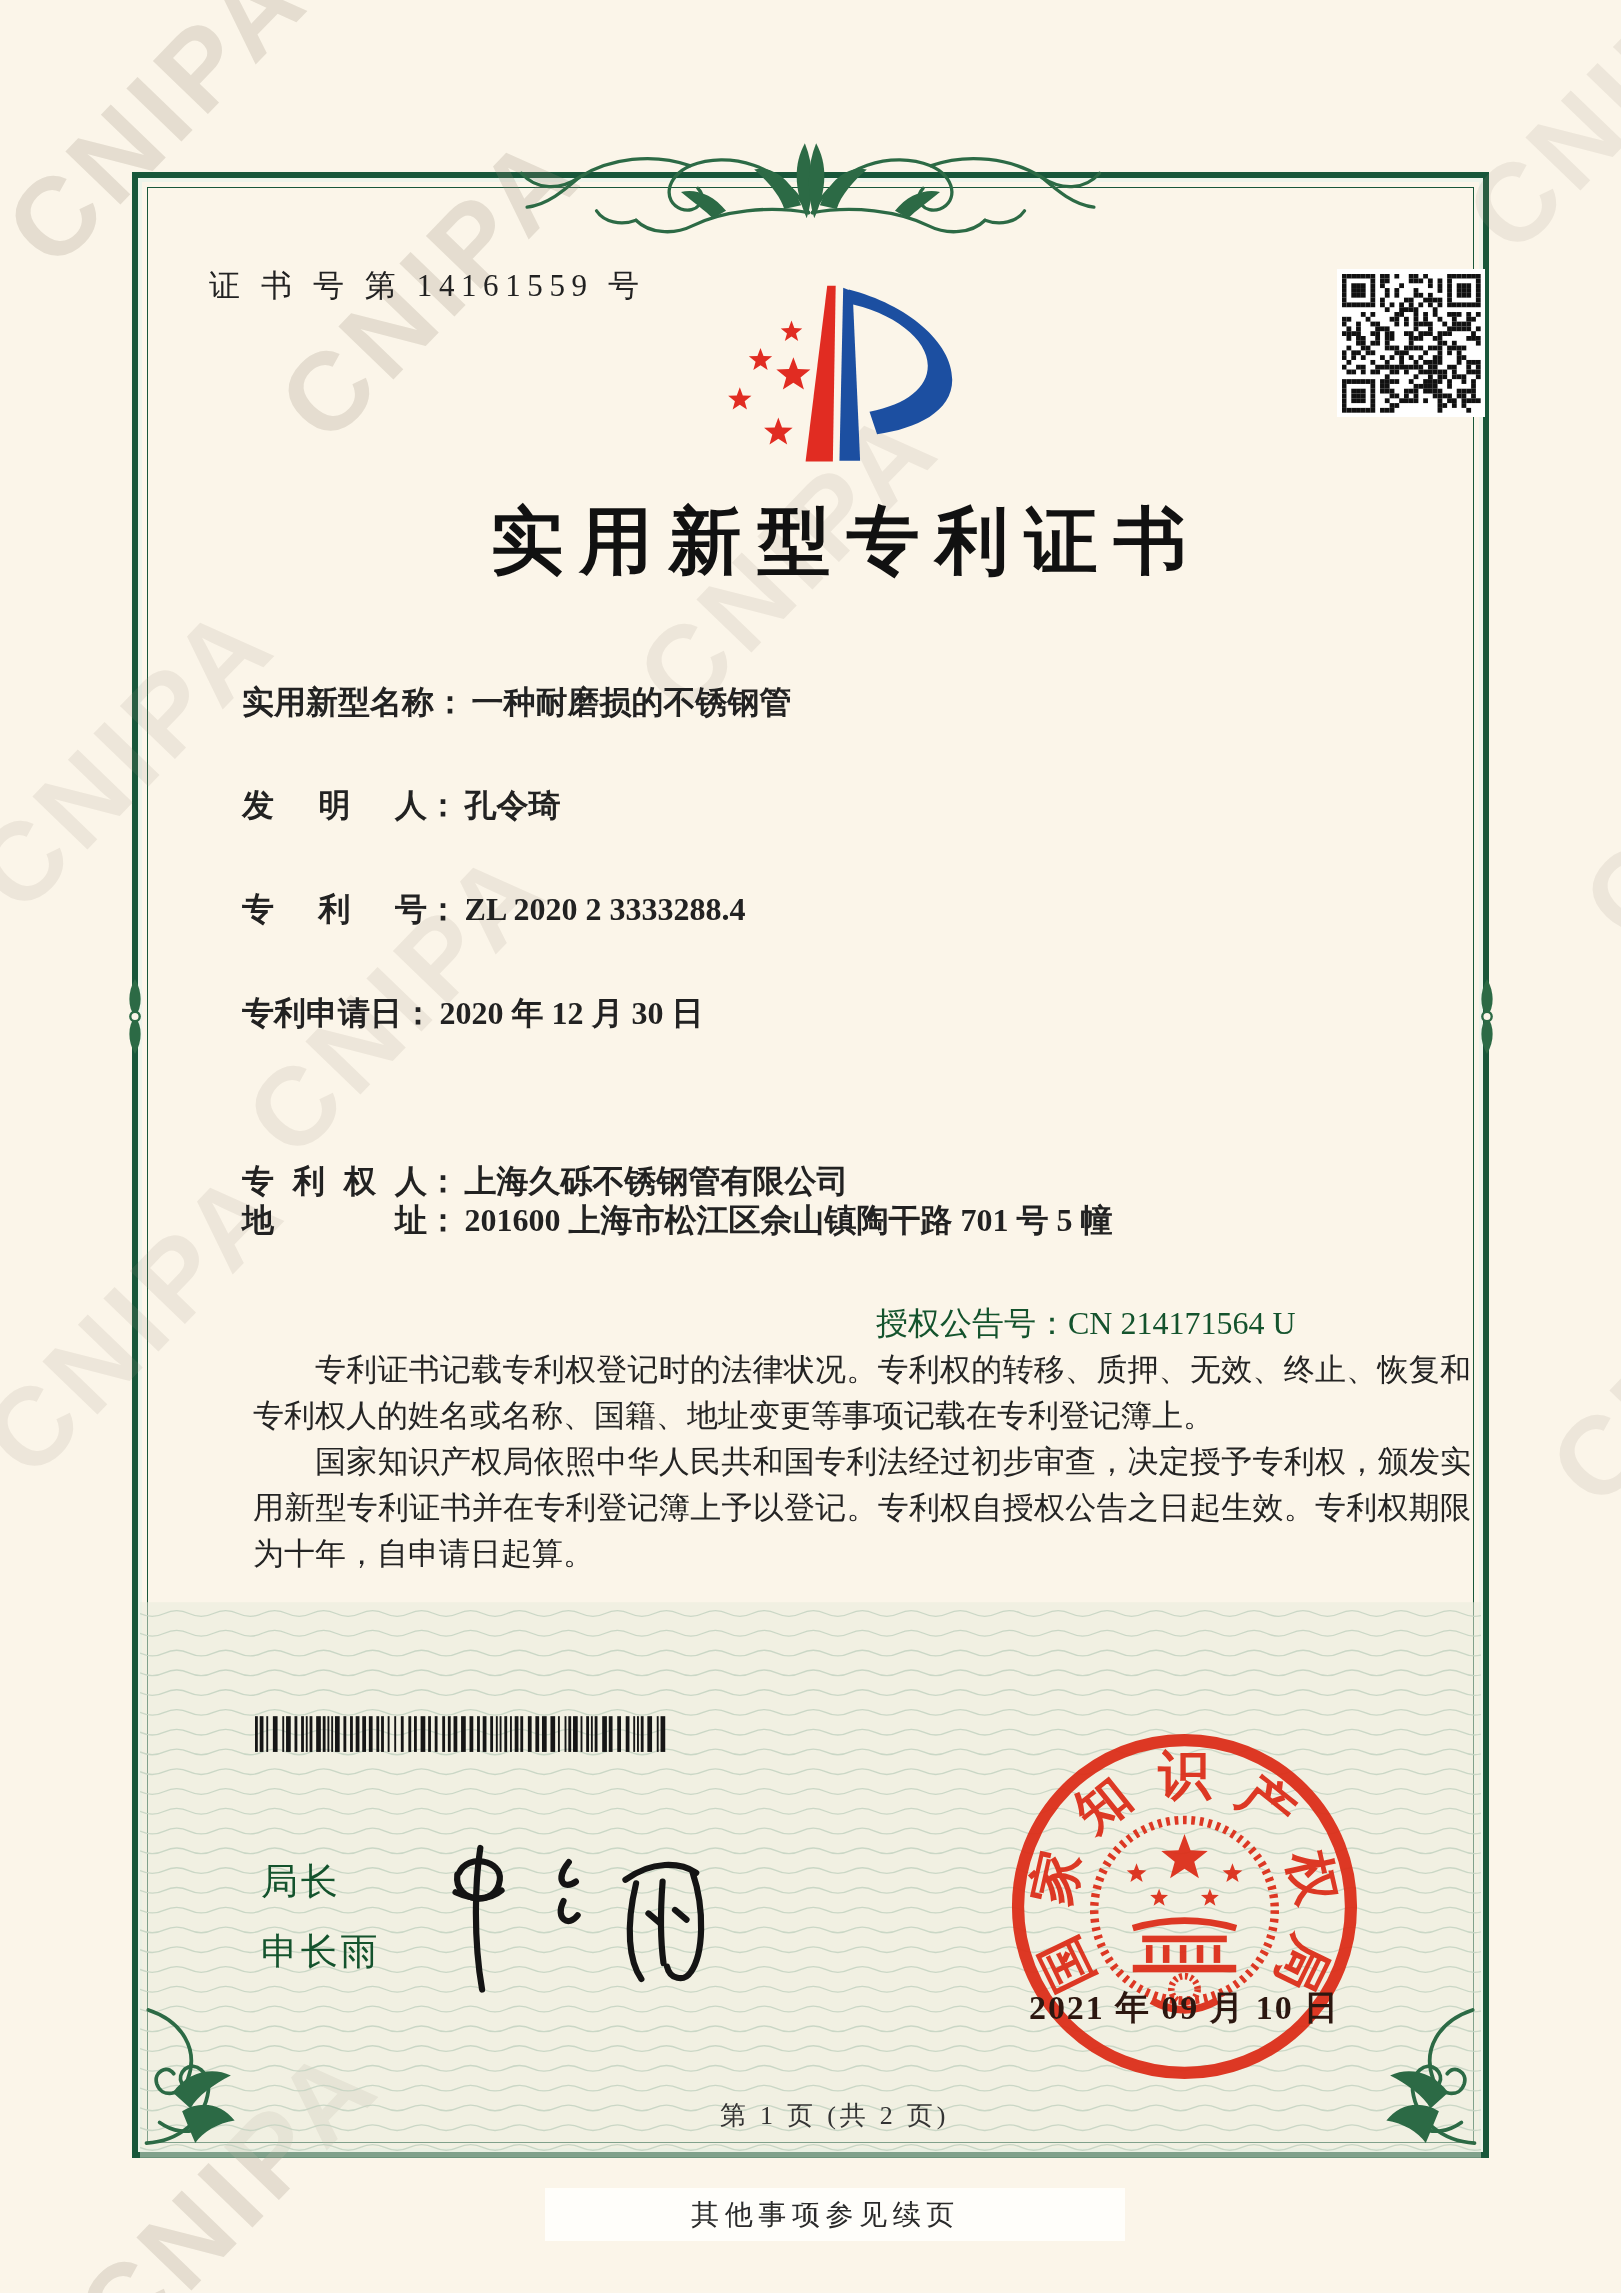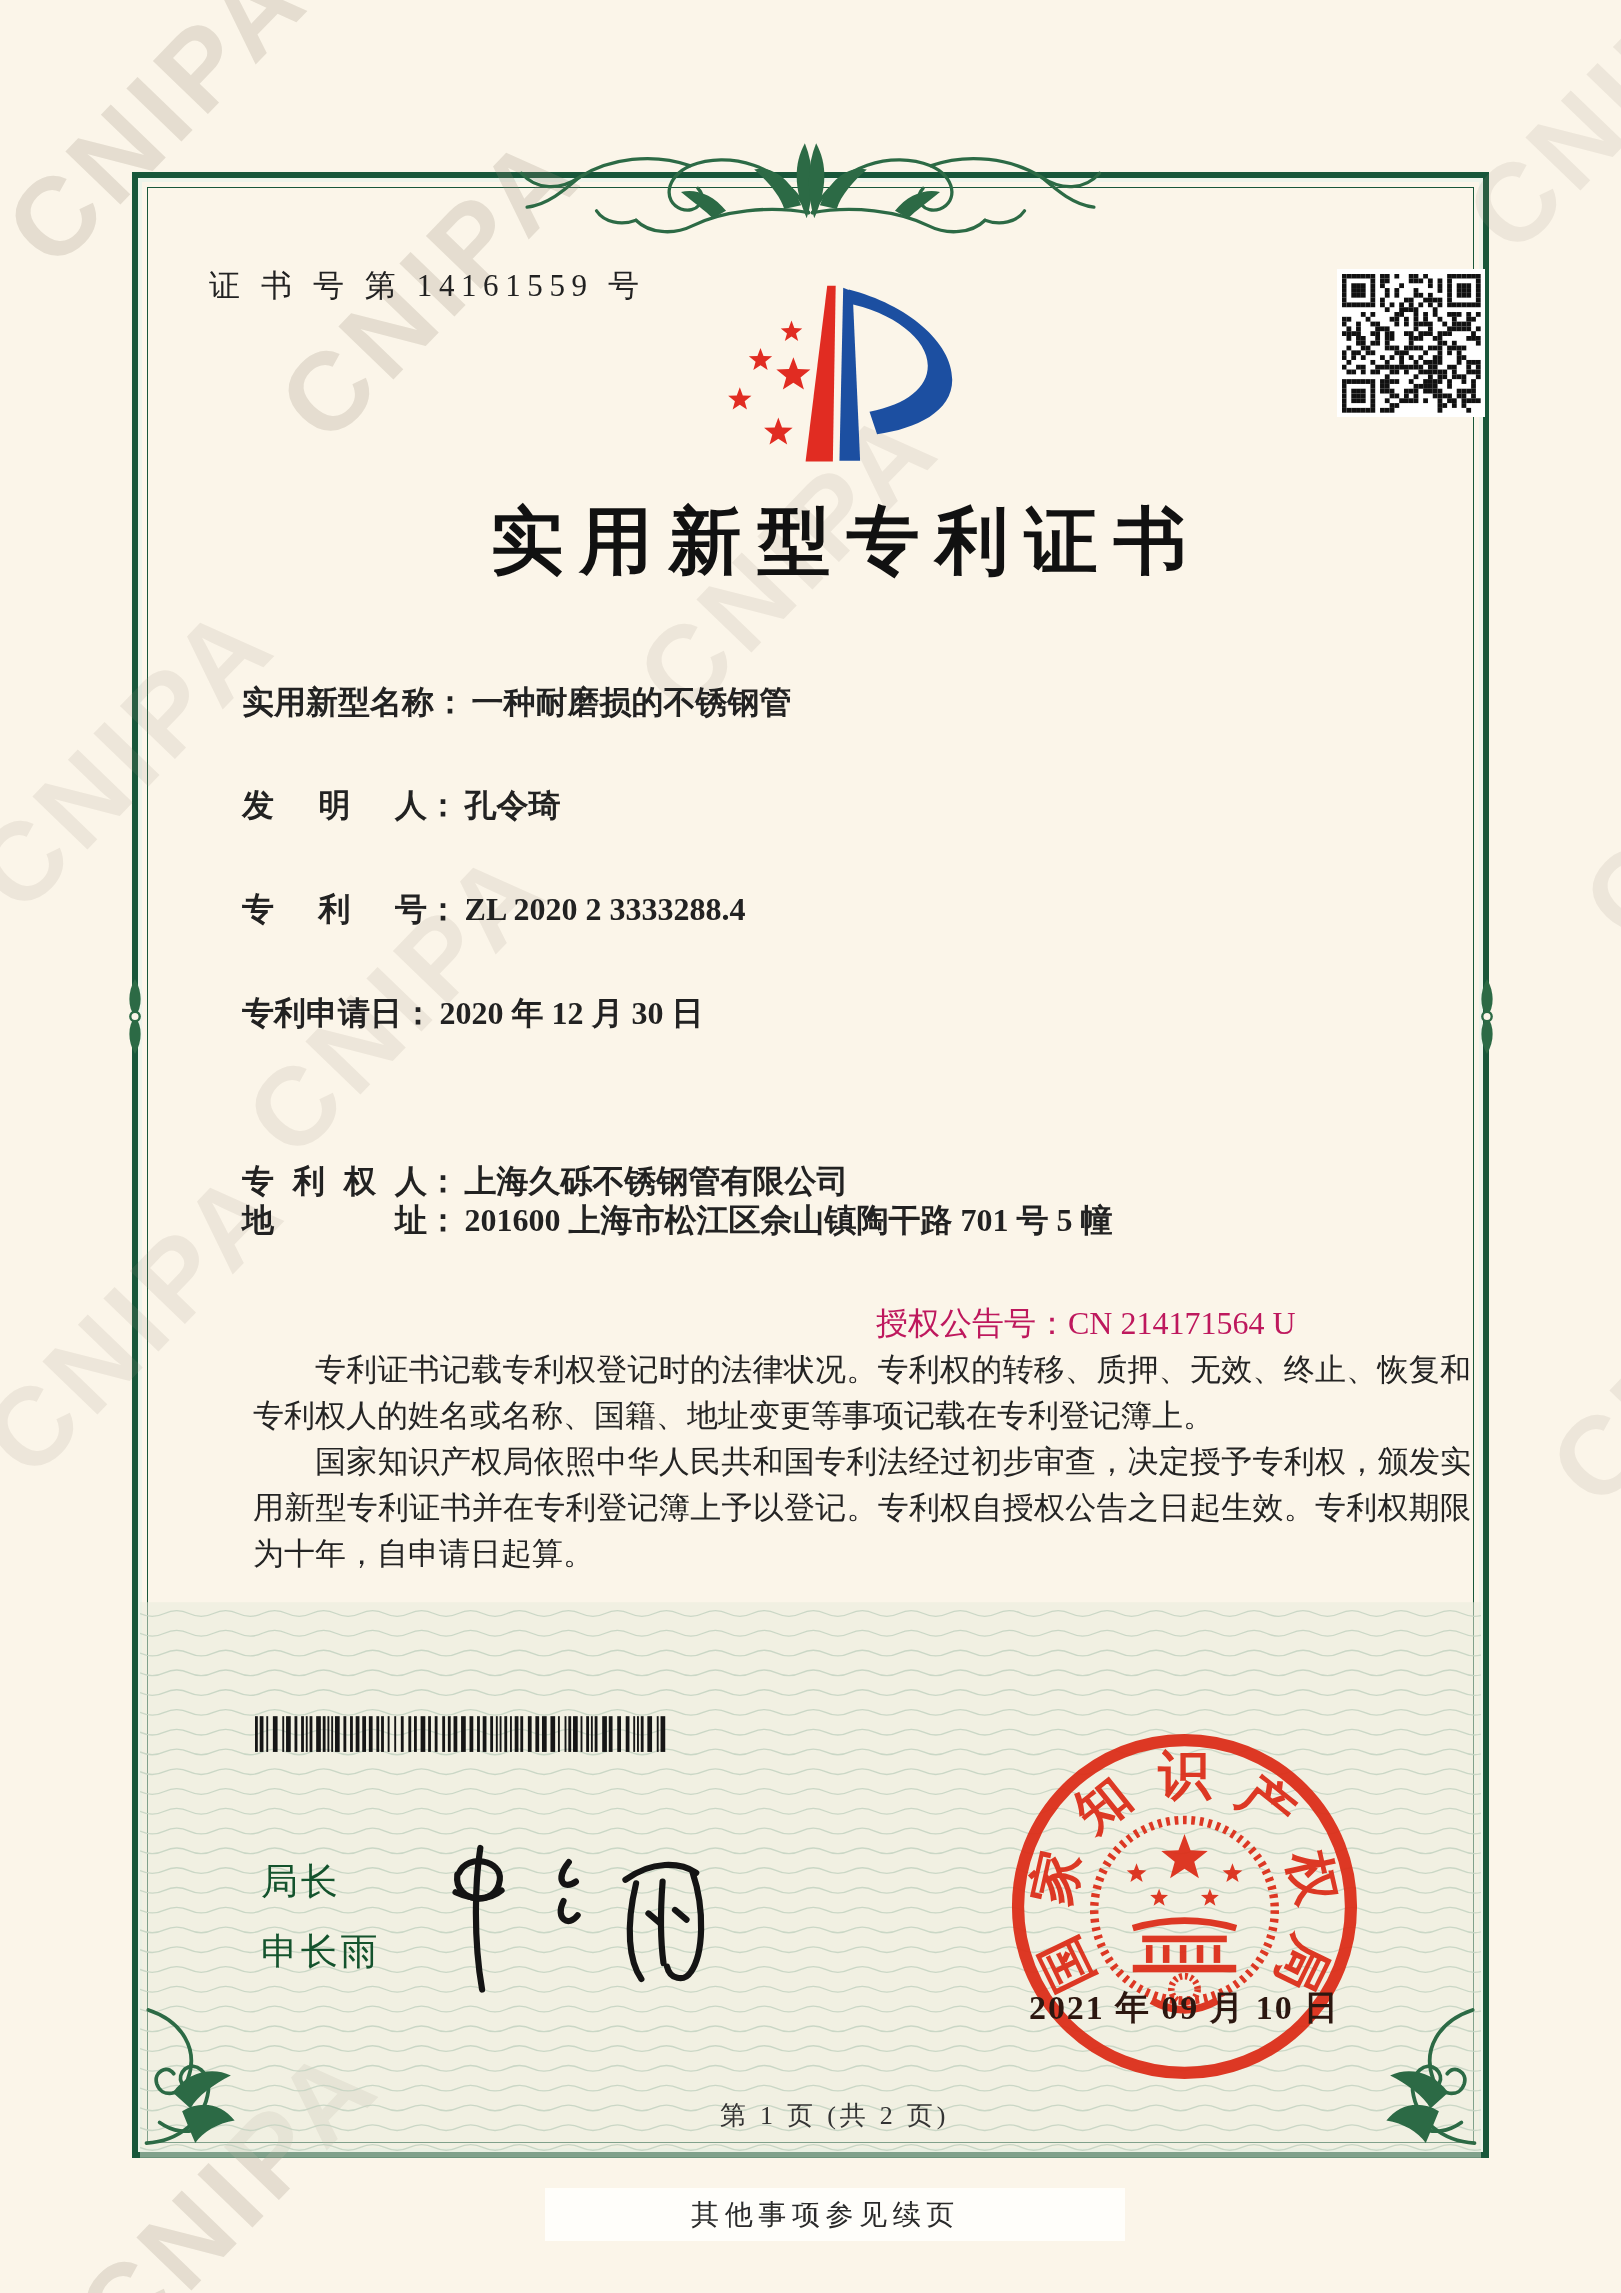--- a/index.html
+++ b/index.html
@@ -20,21 +20,21 @@
   .content{position:absolute;inset:0;z-index:3;margin-left:24px;}
 
   .cert-no{position:absolute;left:185px;top:265px;font-size:31px;letter-spacing:6.6px;color:#222;}
   .title{position:absolute;left:0;top:493px;width:1621px;text-align:center;font-size:73px;font-weight:bold;
          letter-spacing:16px;padding-left:24px;box-sizing:border-box;color:#111;}
 
   .row{position:absolute;left:218px;font-size:32px;white-space:nowrap;color:#222;font-weight:bold;}
   .row .lbl{display:inline-block;vertical-align:top;}
   .row.spread .lbl{width:185px;text-align:justify;text-align-last:justify;}
   .row .val{margin-left:5.6px;}
-  .grant2{position:absolute;left:852px;top:1302px;font-size:32px;white-space:nowrap;color:#be185d;}
+  .grant2{position:absolute;left:852px;top:1302px;font-size:32px;white-space:nowrap;color:#14532d;}
 
   .paras{position:absolute;left:229px;top:1347px;width:1218px;font-size:31px;line-height:46px;
          text-align:justify;color:#242424;}
   .paras p{margin:0;text-indent:2em;}
 
   .waves{position:absolute;left:140px;top:1602px;z-index:2;}
 
   .barcode{position:absolute;left:231px;top:1716px;z-index:3;}
 
   .director{position:absolute;left:237px;font-family:Liberation Sans, sans-serif;

